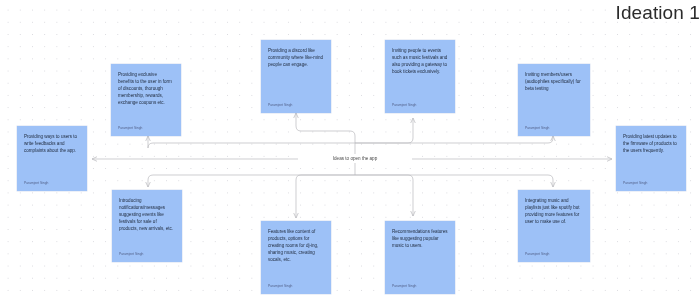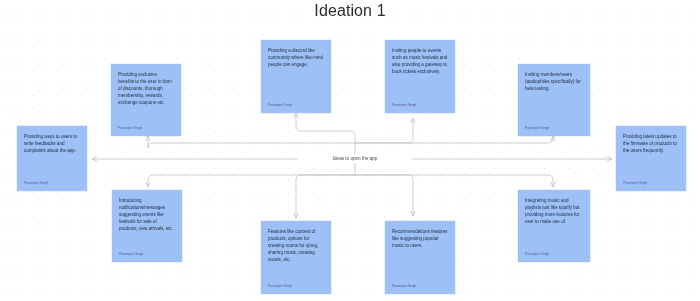--- a/index.html
+++ b/index.html
@@ -16,22 +16,22 @@
     background-image: radial-gradient(#d9d9de 0.7px, transparent 0.75px);
     background-size: 12.2px 12.2px;
     background-position: 2px 4px;
     font-family: "Liberation Sans", sans-serif;
   }
   #title {
     position: absolute;
     left: 0;
     top: 2px;
     width: 700px;
-    text-align: center;
-    font-size: 16px;
+    text-align: right;
+    font-size: 19px;
     font-weight: 400;
     color: #2b2b2b;
     letter-spacing: 0.1px;
     font-family: "Liberation Sans", sans-serif;
   }
   #connectors {
     position: absolute;
     left: 0;
     top: 0;
     width: 700px;

